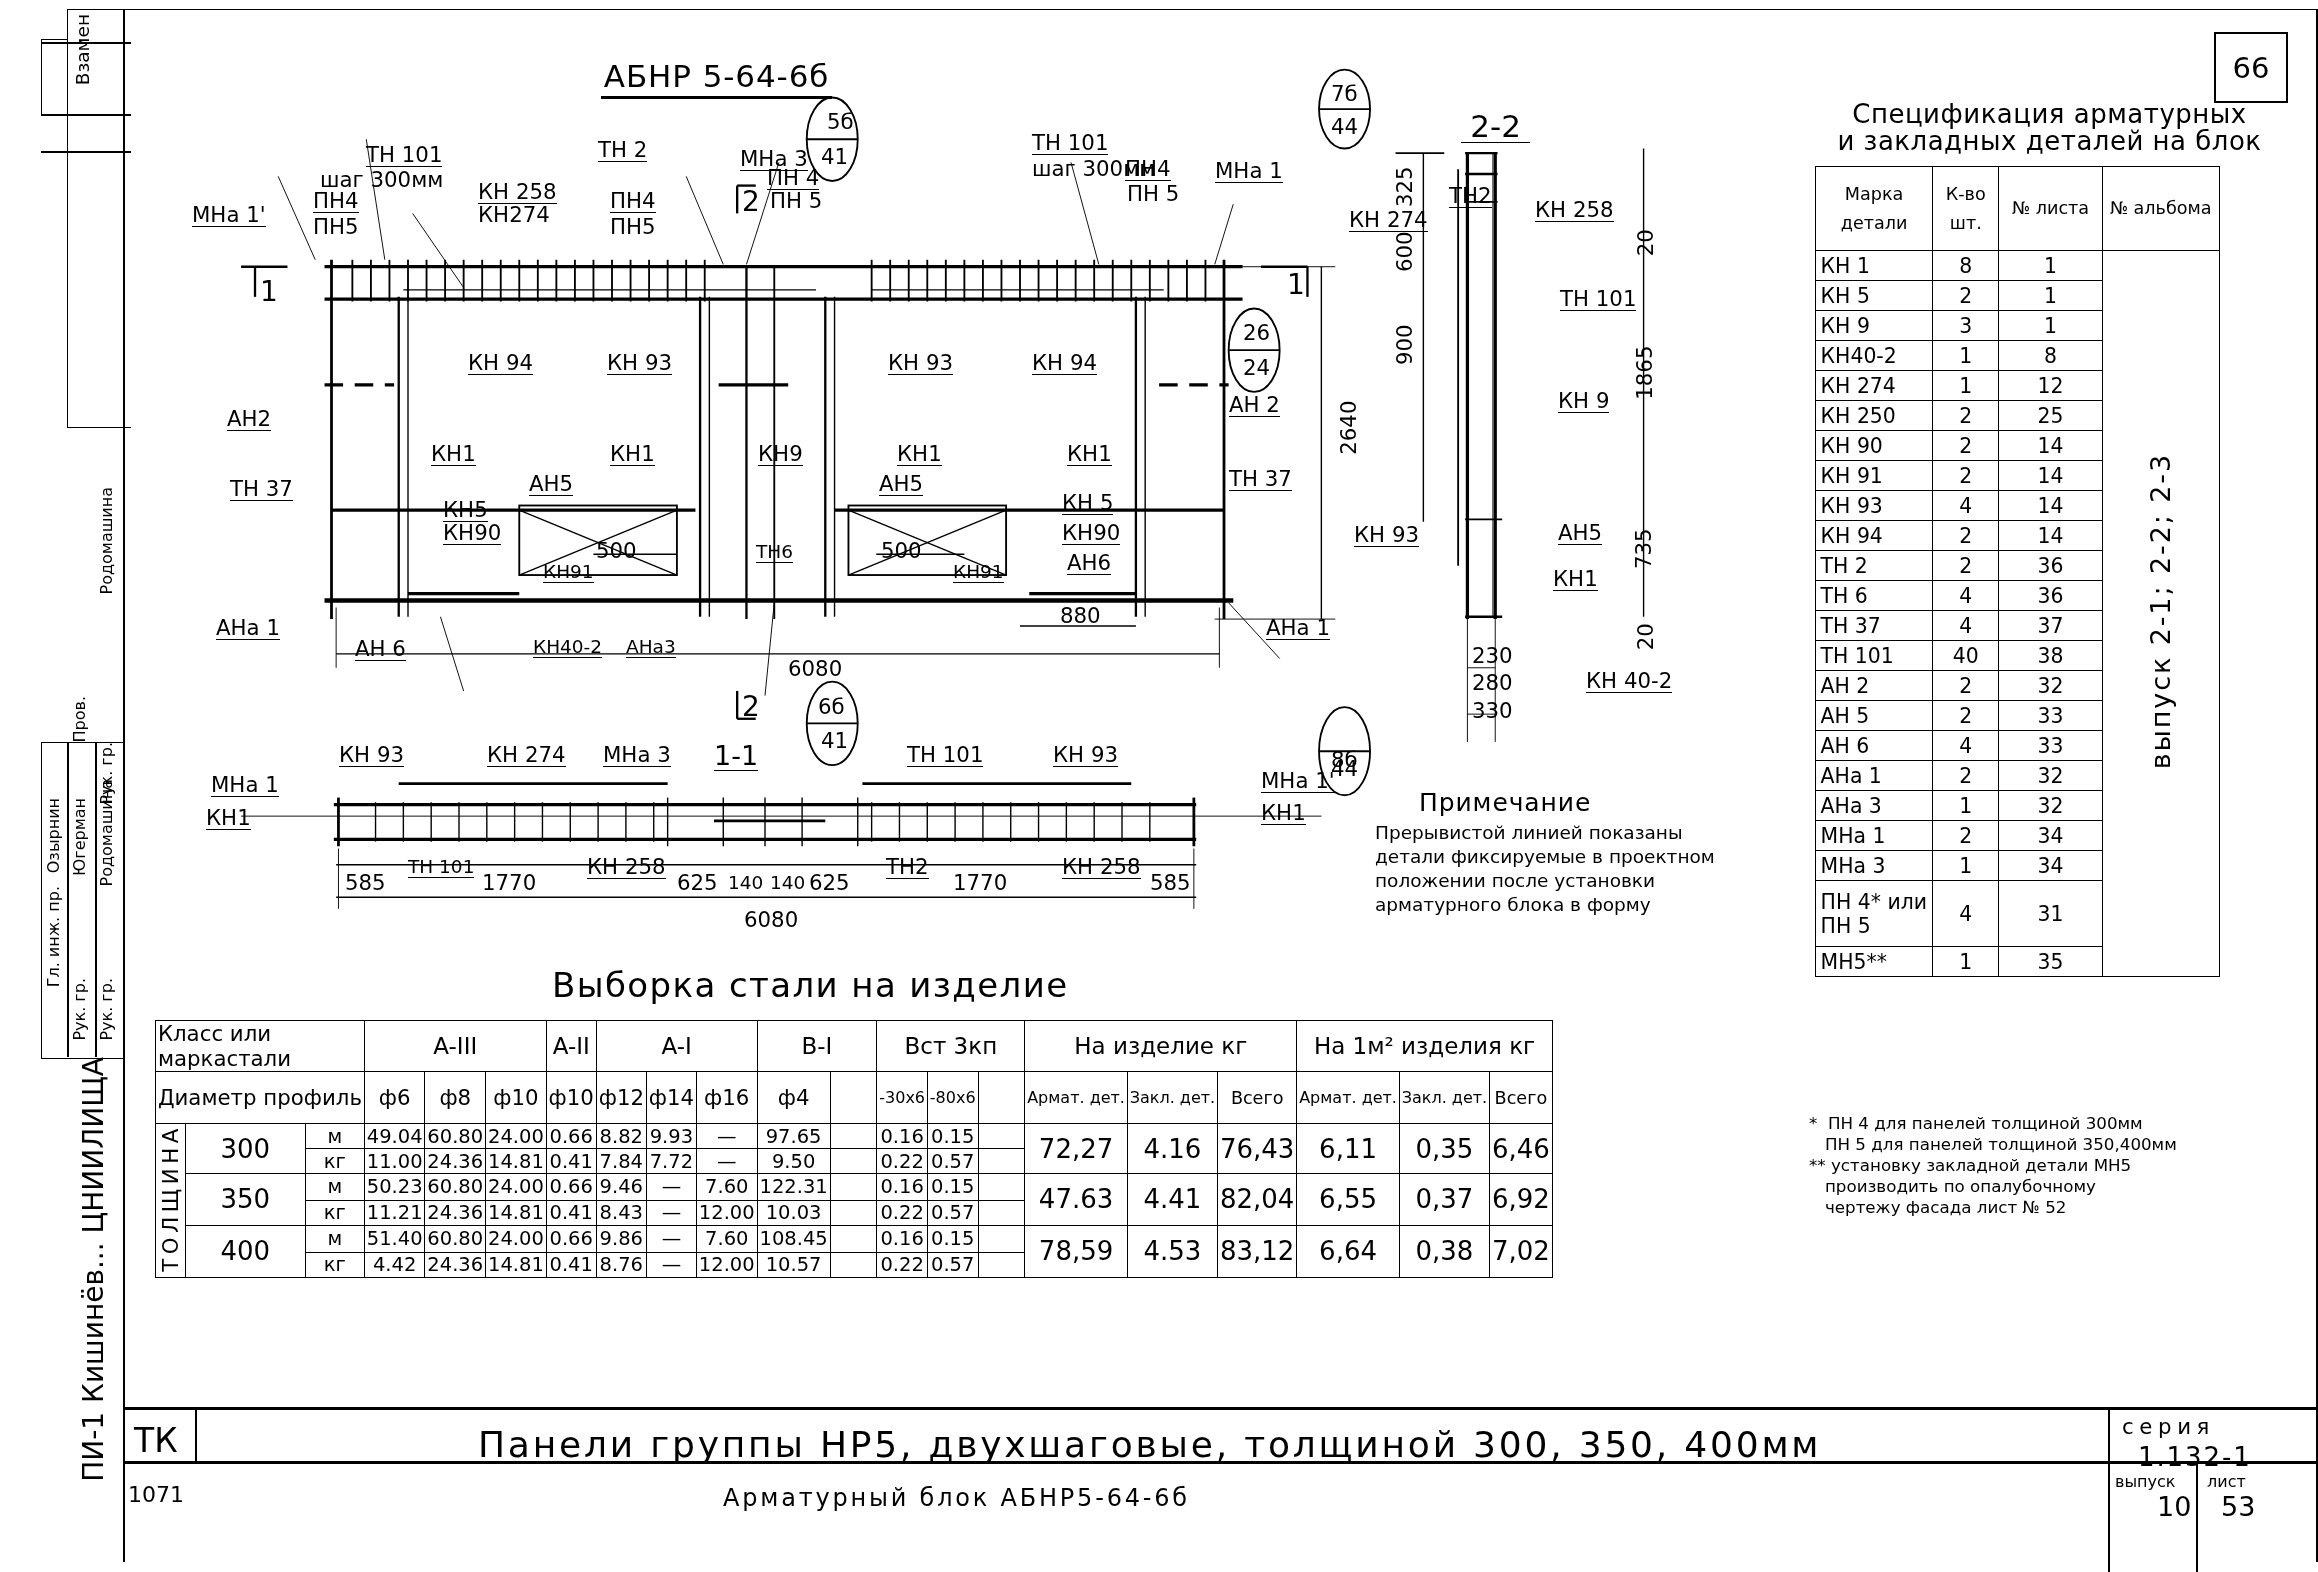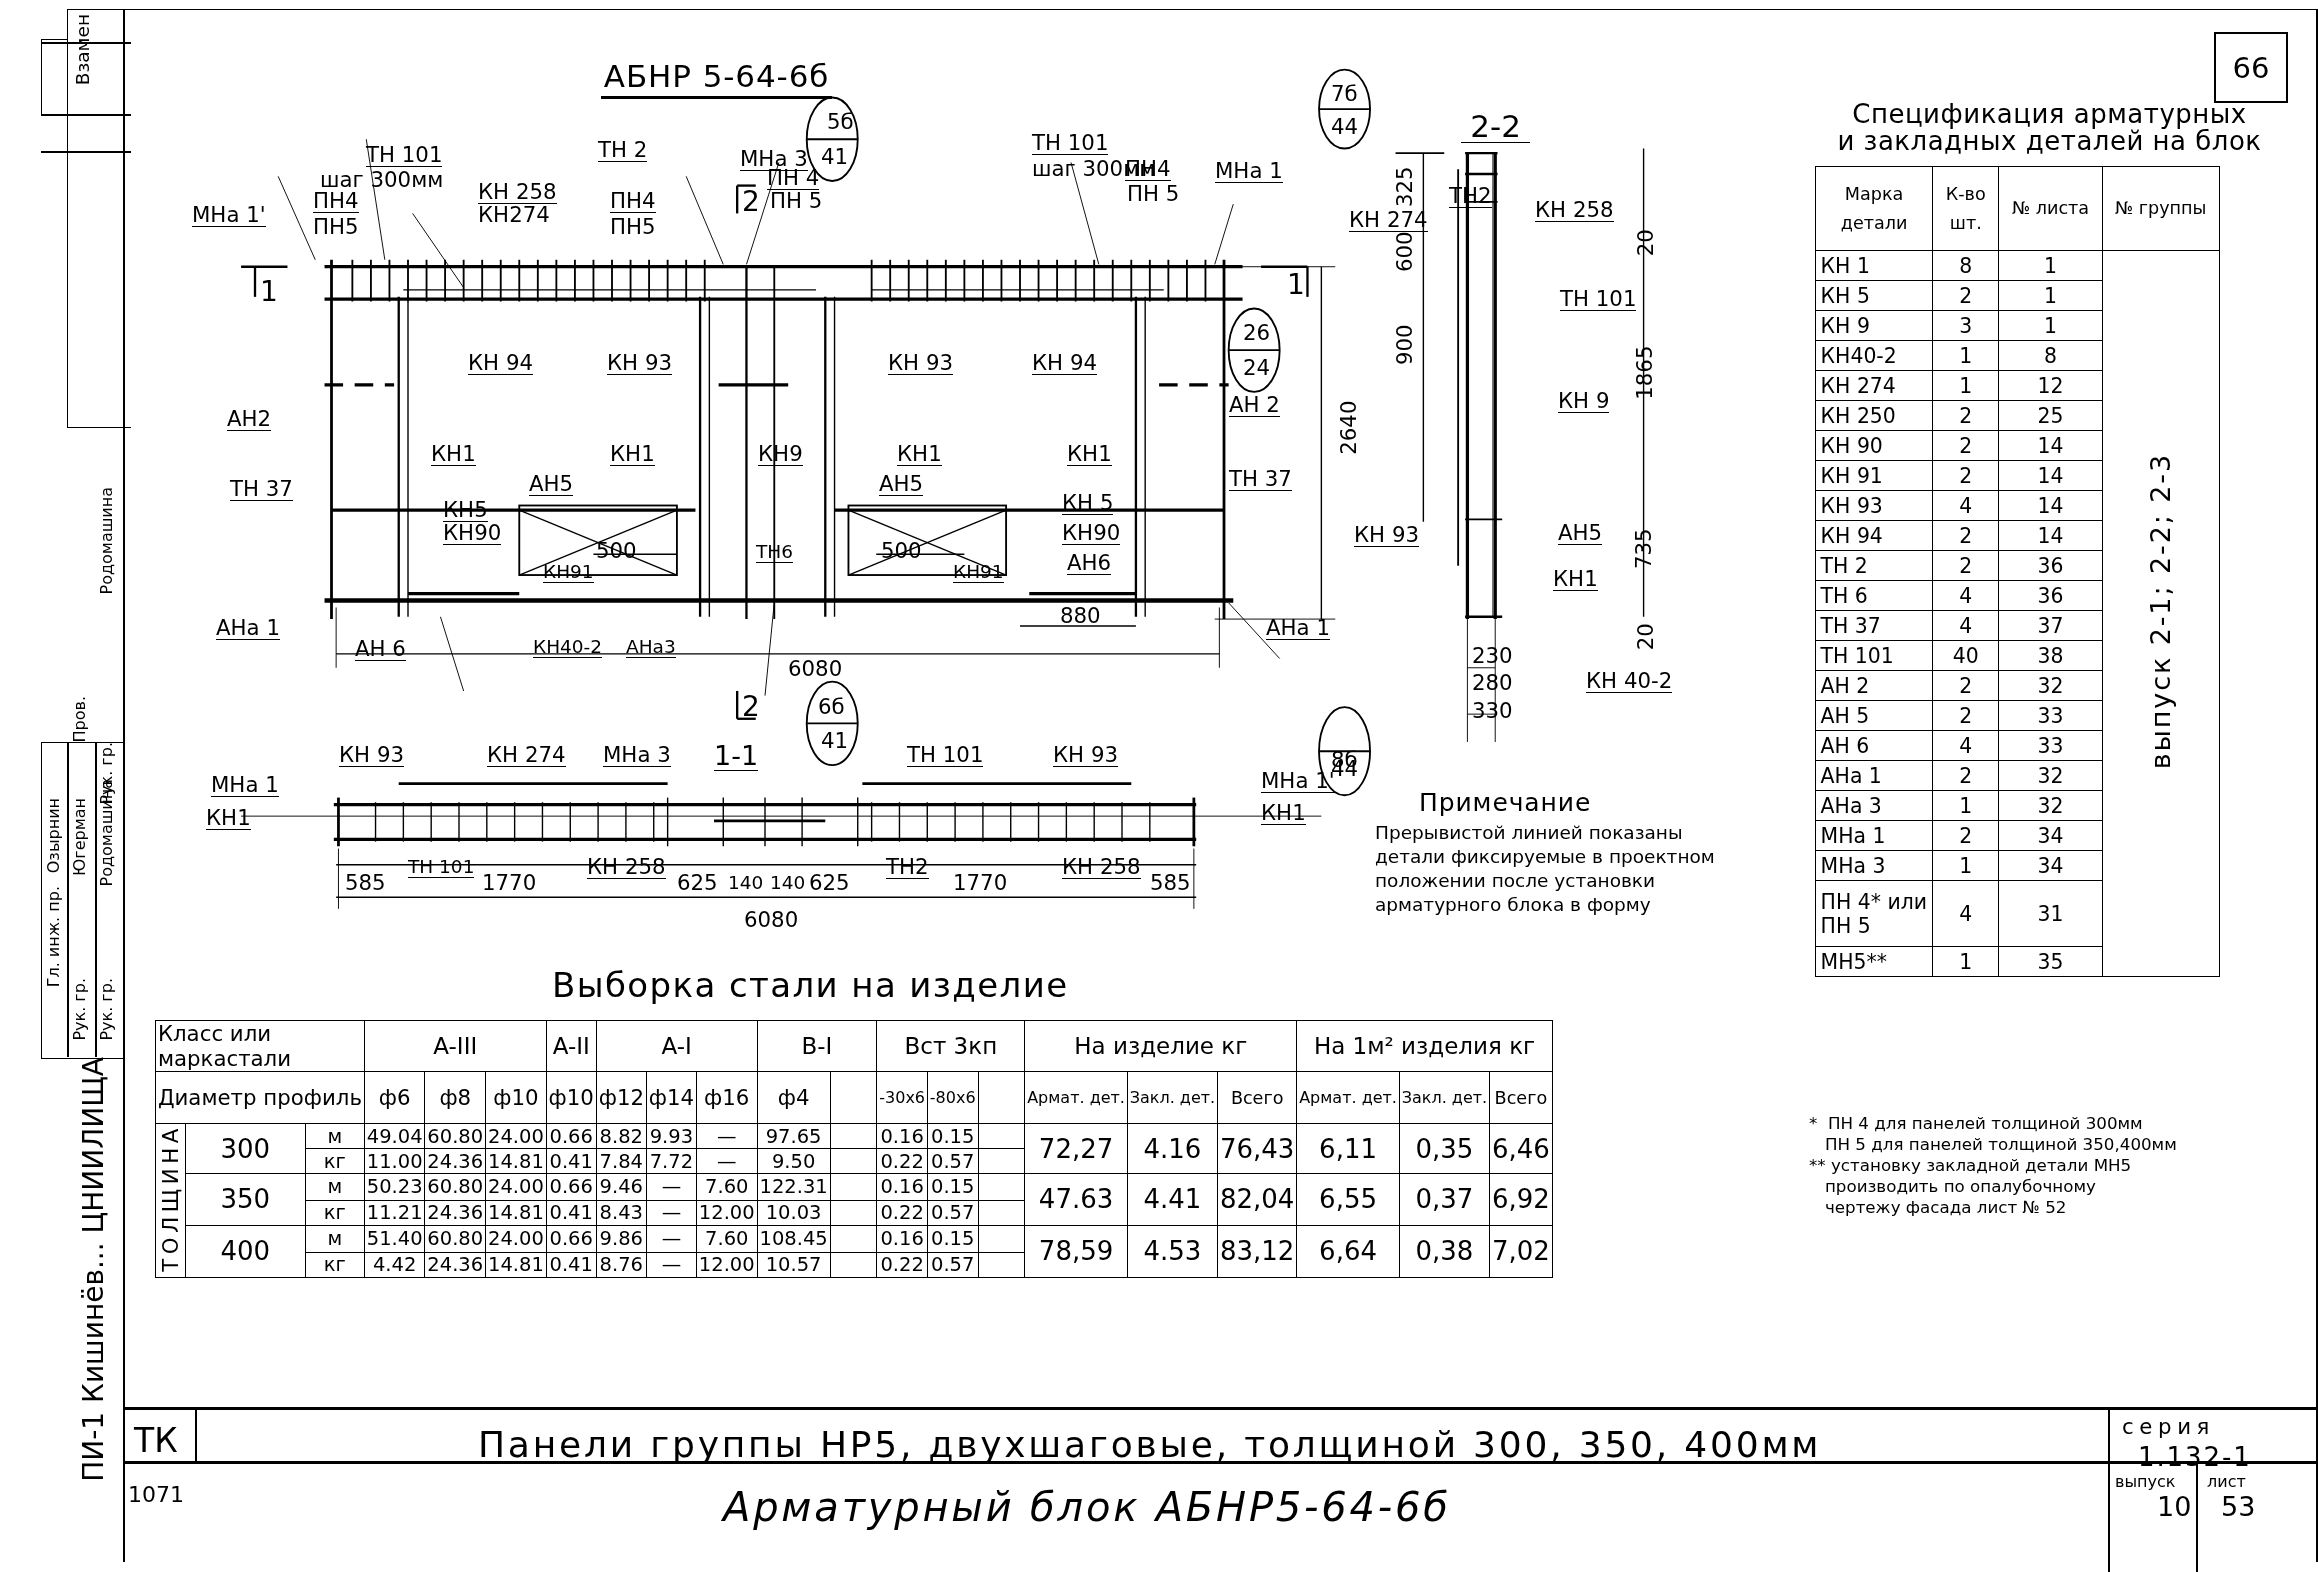--- a/index.html
+++ b/index.html
@@ -33,21 +33,21 @@
   .steel .big { font-size:26px; }
   .steel .vt { writing-mode:vertical-rl; transform:rotate(180deg); font-size:21.3px; letter-spacing:4.6px; }
 
   .note-title { left:1419px; top:788px; font-size:25px; letter-spacing:0.9px; }
   .note-body { left:1375px; top:821px; font-size:18.5px; line-height:1.3; white-space:pre; }
   .foot-notes { left:1809px; top:1113px; font-size:16.7px; line-height:1.25; white-space:pre; }
 
   
   .tb-line { background:#000; position:absolute; }
   .tb-text1 { left:478px; top:1424px; font-size:36px; letter-spacing:2.8px; white-space:nowrap; }
-  .tb-text2 { left:723px; top:1484px; font-size:40px; letter-spacing:2.8px; white-space:nowrap;font-style:italic; }
+  .tb-text2 { left:723px; top:1484px; font-size:24px; letter-spacing:2.8px; white-space:nowrap; }
   .tb-tk { left:134px; top:1421px; font-size:33px; }
   .tb-code { left:128px; top:1482px; font-size:22px; }
   .tb-series-lbl { left:2122px; top:1414px; font-size:21.3px; letter-spacing:5.6px; }
   .tb-series { left:2138px; top:1442px; font-size:26px; letter-spacing:1.9px; }
   .tb-vyp-lbl { left:2115px; top:1472px; font-size:16px; }
   .tb-list-lbl { left:2207px; top:1472px; font-size:16px; }
   .tb-vyp { left:2133px; top:1491px; font-size:27px;margin-left:24px; }
   .tb-list { left:2221px; top:1491px; font-size:27px; }
 
   
@@ -404,21 +404,21 @@
 <div class="abs spec-title">
   <div>Спецификация арматурных</div>
   <div>и закладных деталей на блок</div>
 </div>
 <table class="spec">
   <tbody>
       <tr>
     <th style="width:107px;">Марка детали</th>
     <th style="width:56px;">К-во шт.</th>
     <th style="width:93px;">№ листа</th>
-    <th style="width:107px;">№ группы</th>
+    <th style="width:107px;">№ альбома</th>
   </tr>
   <tr>
         <td class="m">КН 1</td>
         <td>8</td>
         <td>1</td>
     <td class="album" rowspan="23"><span class="album-text">выпуск 2-1; 2-2; 2-3</span></td>
       </tr>
   <tr>
         <td class="m">КН 5</td>
         <td>2</td>

